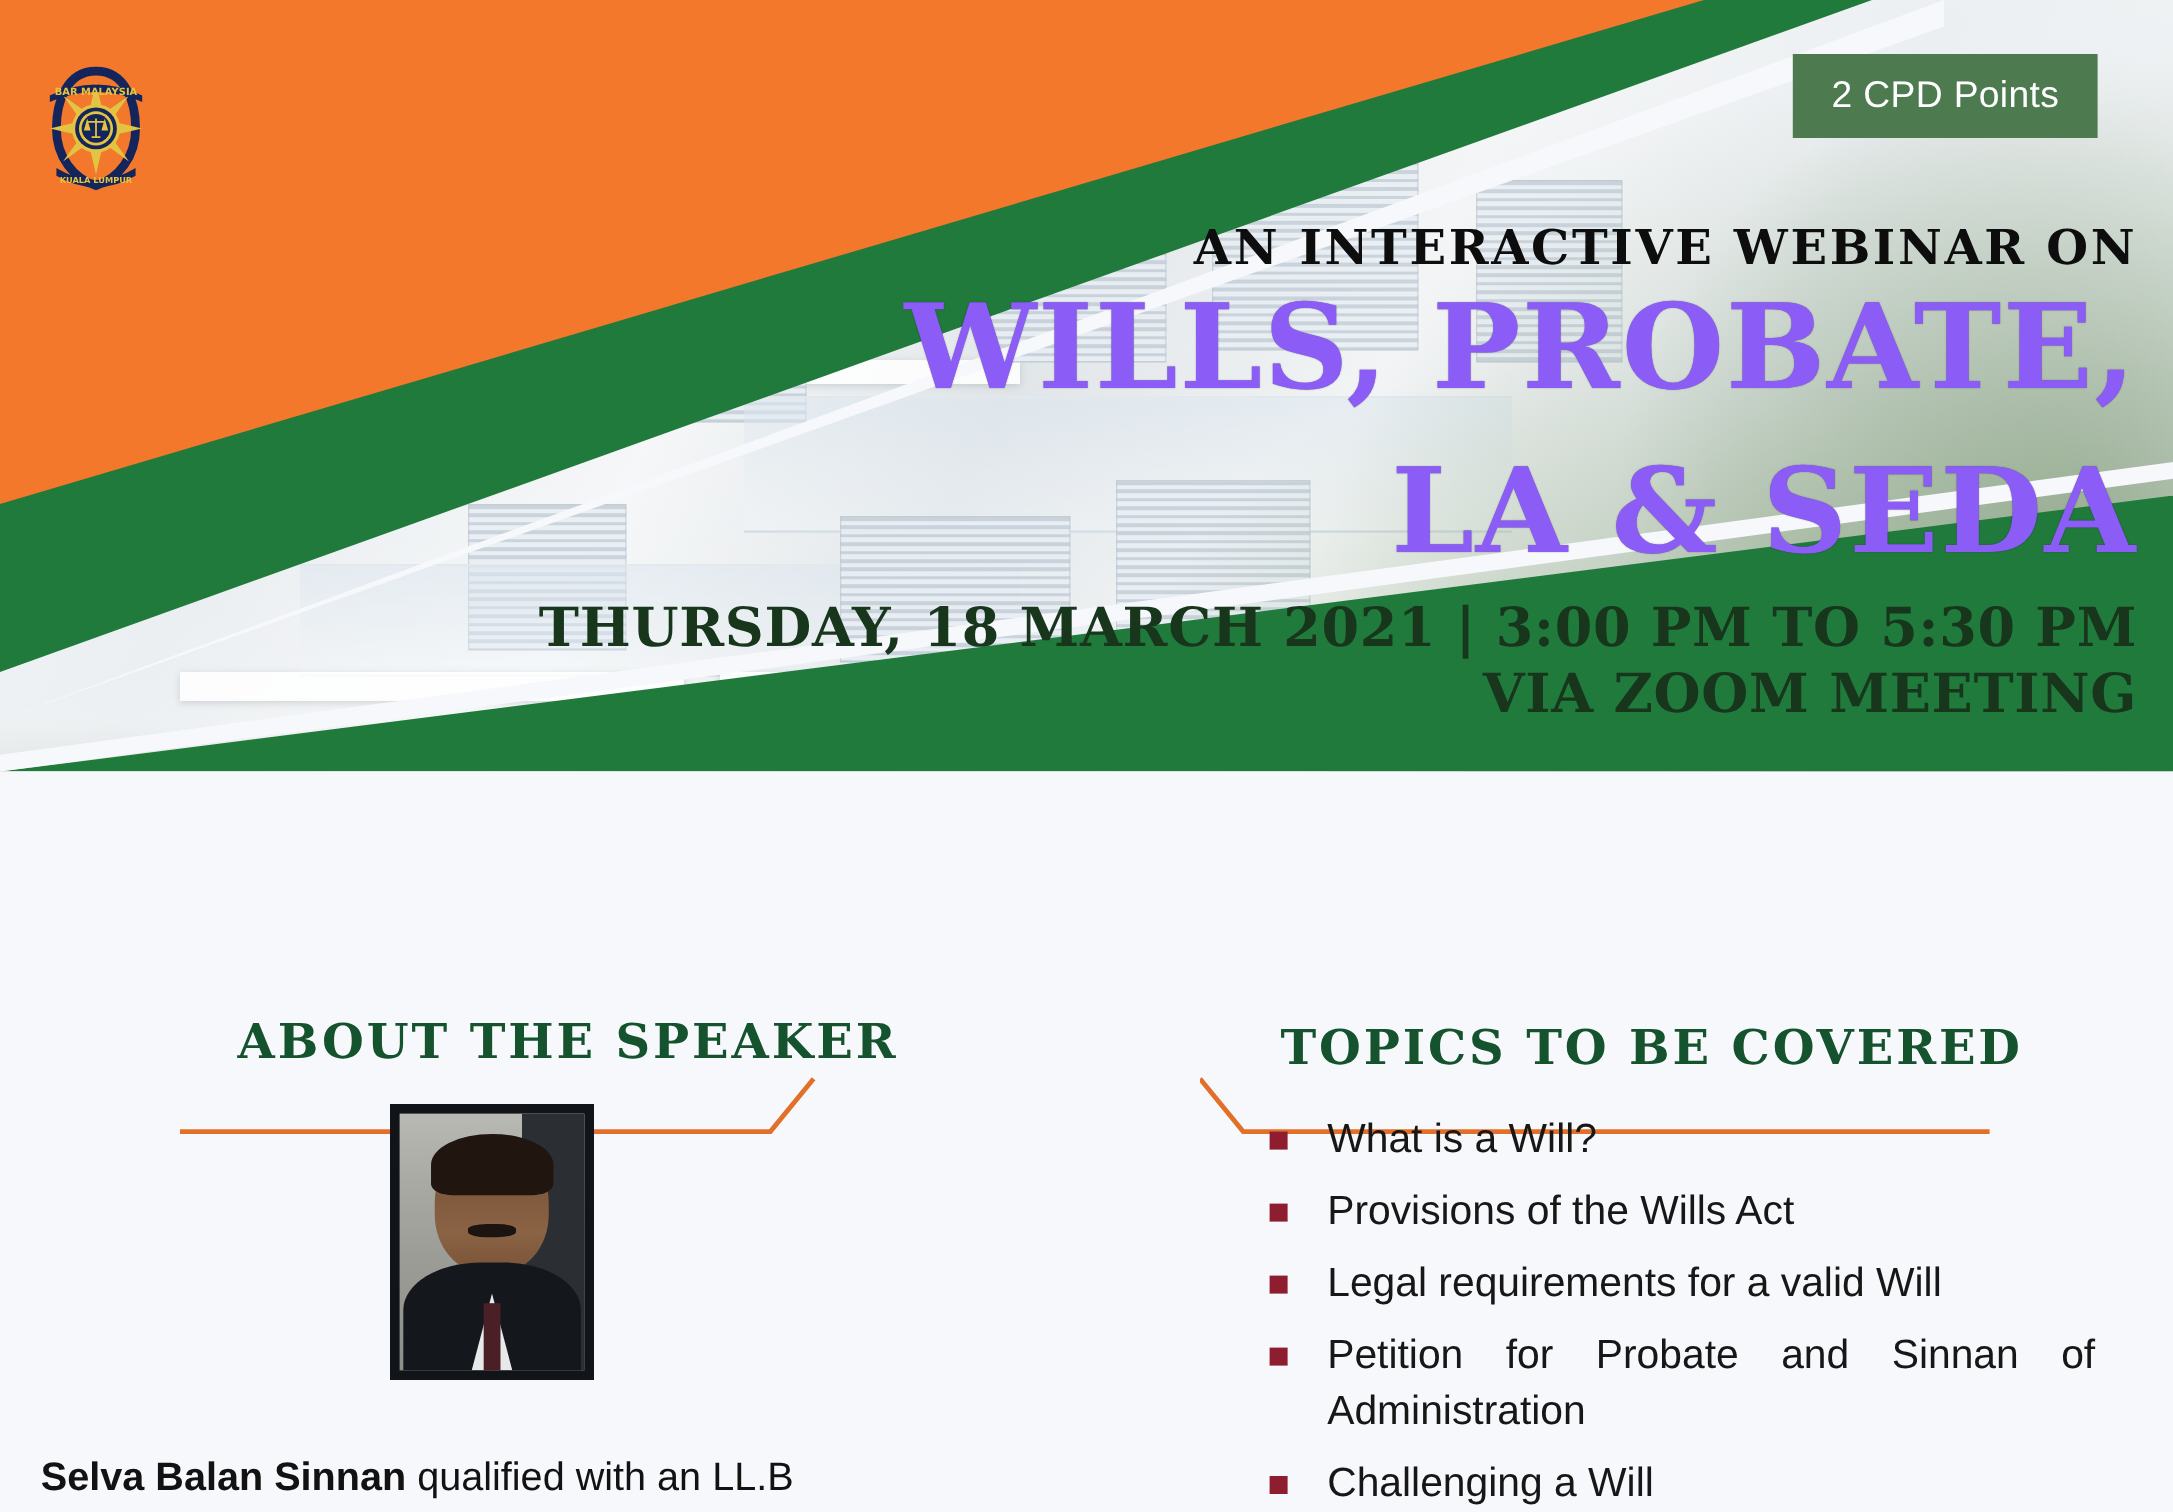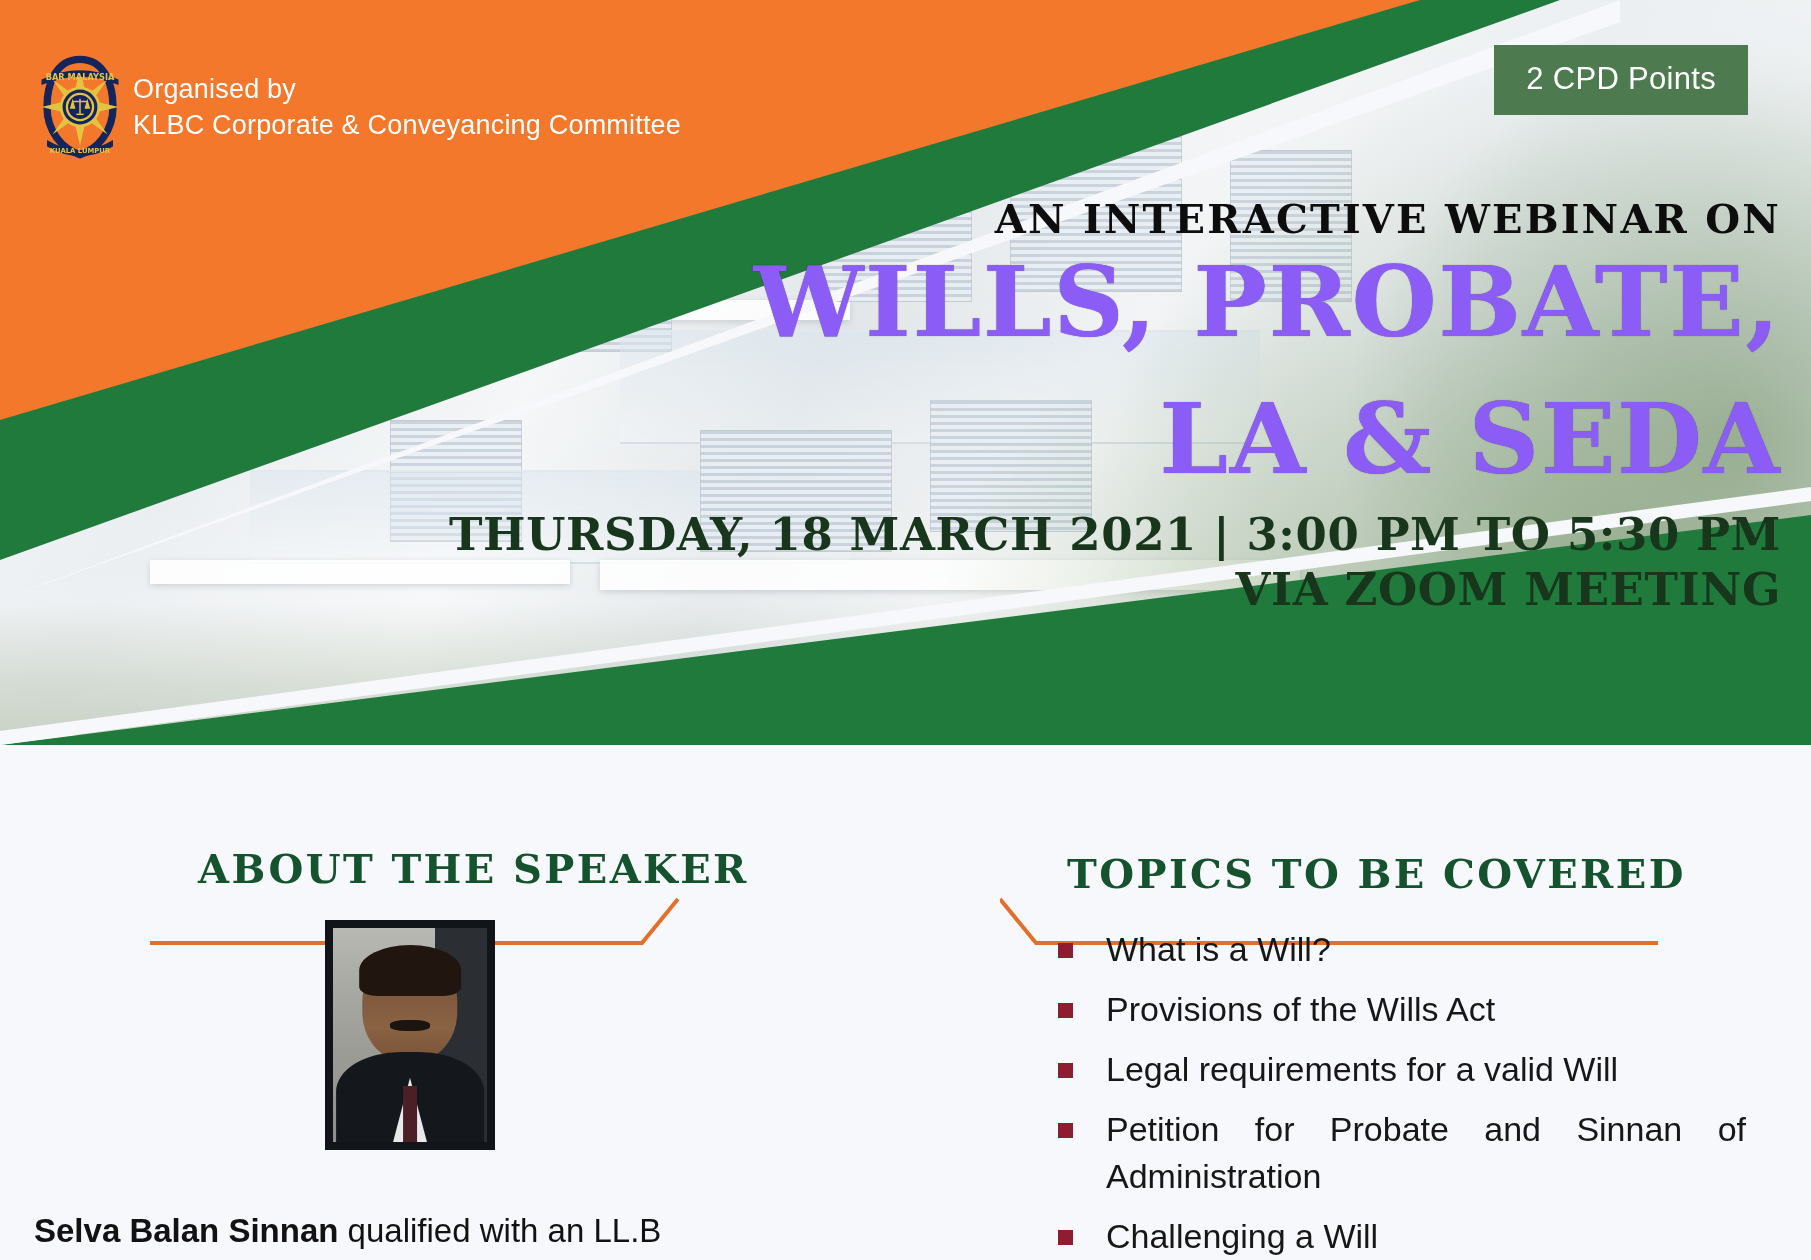--- a/index.html
+++ b/index.html
@@ -14,21 +14,21 @@
     overflow: hidden;
     background: #f7f8fb;
     font-family: "Liberation Sans", sans-serif;
   }
 
   
   .hero {
     position: absolute;
     left: 0; top: 0;
     width: 1811px;
-    height: 745px;
+    height: 643px;
     overflow: hidden;
   }
 
   
   .hero-photo {
     position: absolute;
     left: 0; top: 0;
     width: 1811px; height: 735px;
     background:
       linear-gradient(to bottom, rgba(255,255,255,0.30), rgba(255,255,255,0.05) 45%, rgba(255,255,255,0.35)),
@@ -139,21 +139,21 @@
     color: #ffffff;
     font-size: 31px;
     padding: 16px 32px 18px 32px;
     letter-spacing: 0.3px;
     white-space: nowrap;
   }
 
   
   .title-block {
     position: absolute;
-    right: 30px; top: 198px;
+    right: 30px; top: 186px;
     z-index: 6;
     text-align: right;
     font-family: "DejaVu Serif", "Liberation Serif", serif;
   }
   .kicker {
     color: #0d0d0d;
     font-size: 40px;
     font-weight: 700;
     letter-spacing: 2.2px;
     line-height: 1.05;
@@ -372,24 +372,20 @@
             </g>
           </g>
           <path d="M8 36 Q50 18 92 36 L92 30 Q50 10 8 30 Z" fill="#14255c"></path>
           <text x="50" y="30" font-size="9" font-family="DejaVu Sans, sans-serif" fill="#e3c442" text-anchor="middle" font-weight="bold">BAR MALAYSIA</text>
           <path d="M14 96 Q50 118 86 96 L86 103 Q50 124 14 103 Z" fill="#14255c"></path>
           <text x="50" y="110" font-size="7.5" font-family="DejaVu Sans, sans-serif" fill="#e3c442" text-anchor="middle" font-weight="bold">KUALA LUMPUR</text>
         </g>
       </svg>
     </div>
 
-    <div class="organiser">
-      <div>Organised by</div>
-      <div>KLBC Corporate &amp; Conveyancing Committee</div>
-    </div>
 
     <div class="cpd-badge">2 CPD Points</div>
 
     <div class="title-block">
       <div class="kicker">AN INTERACTIVE WEBINAR ON</div>
       <div class="main-title">
         <span>WILLS, PROBATE,</span>
         <span class="line2">LA &amp; SEDA</span>
       </div>
       <div class="datetime">

